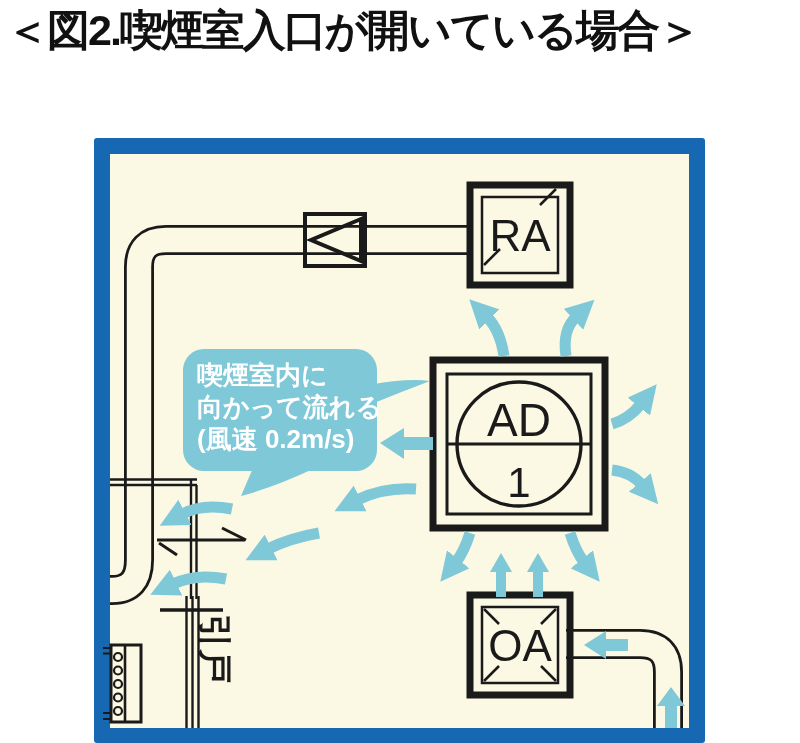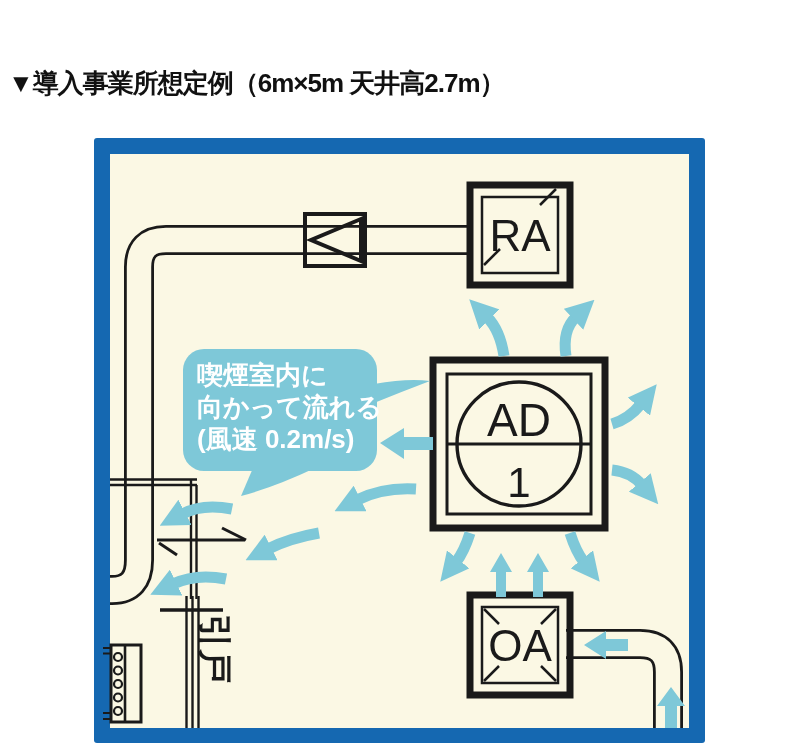--- a/index.html
+++ b/index.html
@@ -15,21 +15,21 @@
   .jp{font-family:sans-serif;fill:#1a1a1a;}
   .bubbletxt{font-family:sans-serif;font-weight:bold;fill:#ffffff;font-size:26px;}
   .flowfill{fill:#7EC8D8;}
   .flowstroke{stroke:#7EC8D8;fill:none;stroke-width:11;}
 </style>
 </head>
 <body>
 
 <div class="page">
 
-  <div class="subtitle">▼導入事業所想定例（6m×5m 天井高2.7m）</div>
+  <div class="title">＜図2.喫煙室入口が開いている場合＞</div>
 
   <svg width="800" height="743" viewBox="0 0 800 743">
     <defs>
       <marker id="ah" viewBox="0 0 10 10" refX="1.2" refY="5" markerWidth="2.6" markerHeight="2.6" orient="auto" markerUnits="strokeWidth">
         <path d="M0,0 L10,5 L0,10 Z" fill="#7EC8D8"></path>
       </marker>
     </defs>
 
     <g>
       <rect x="94" y="138" width="611" height="605" fill="#1568B1" rx="3"></rect>

